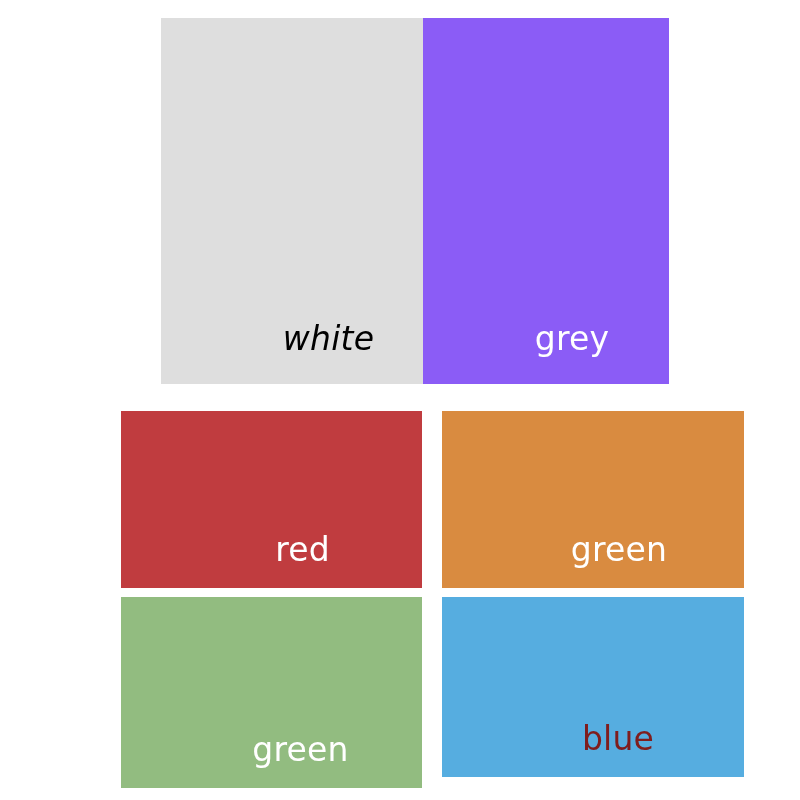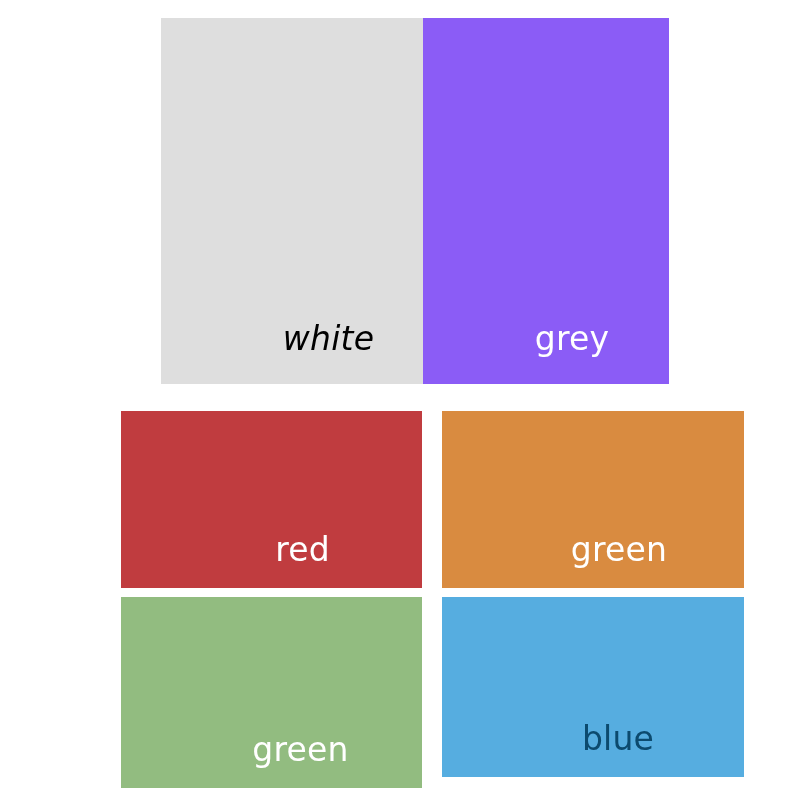--- a/index.html
+++ b/index.html
@@ -135,16 +135,16 @@
 
   <div class="swatch" id="swatch-orange" style="background: rgb(217, 139, 64);">
     <span class="swatch-label" style="color: rgb(255, 255, 255);">green</span>
   </div>
 
   <div class="swatch" id="swatch-green" style="background: rgb(146, 188, 128);">
     <span class="swatch-label" style="color: rgb(255, 255, 255);">green</span>
   </div>
 
   <div class="swatch" id="swatch-blue" style="background: rgb(86, 173, 224);">
-    <span class="swatch-label" style="color: #0c4a6e;">blue</span>
+    <span class="swatch-label" style="color: #7f1d1d;">blue</span>
   </div>
 
 </div>
 
 </body></html>

